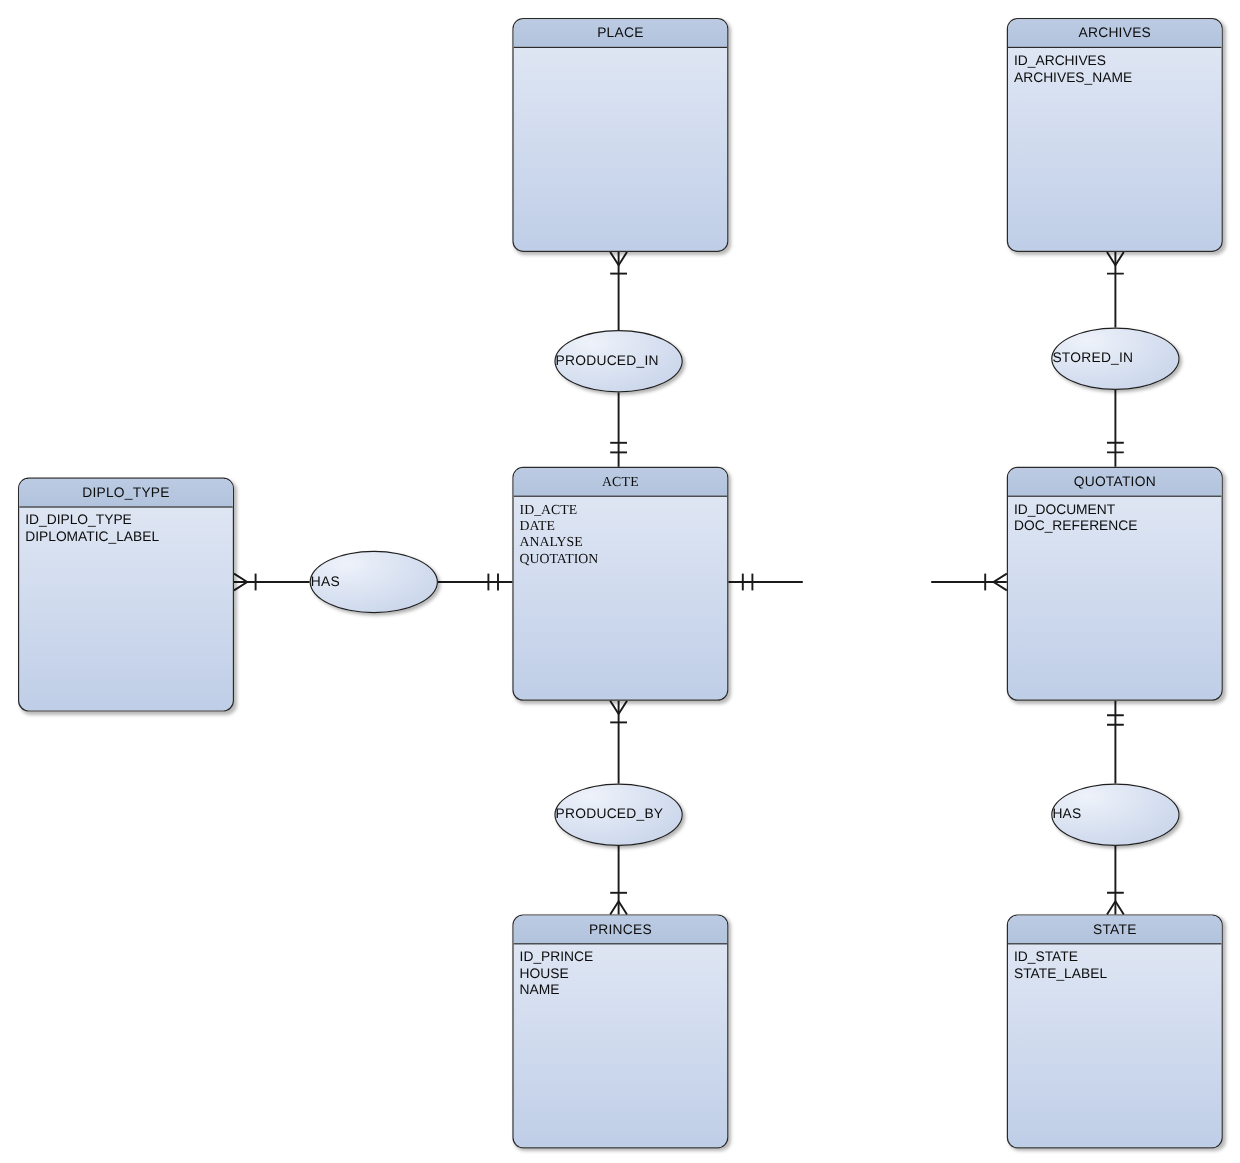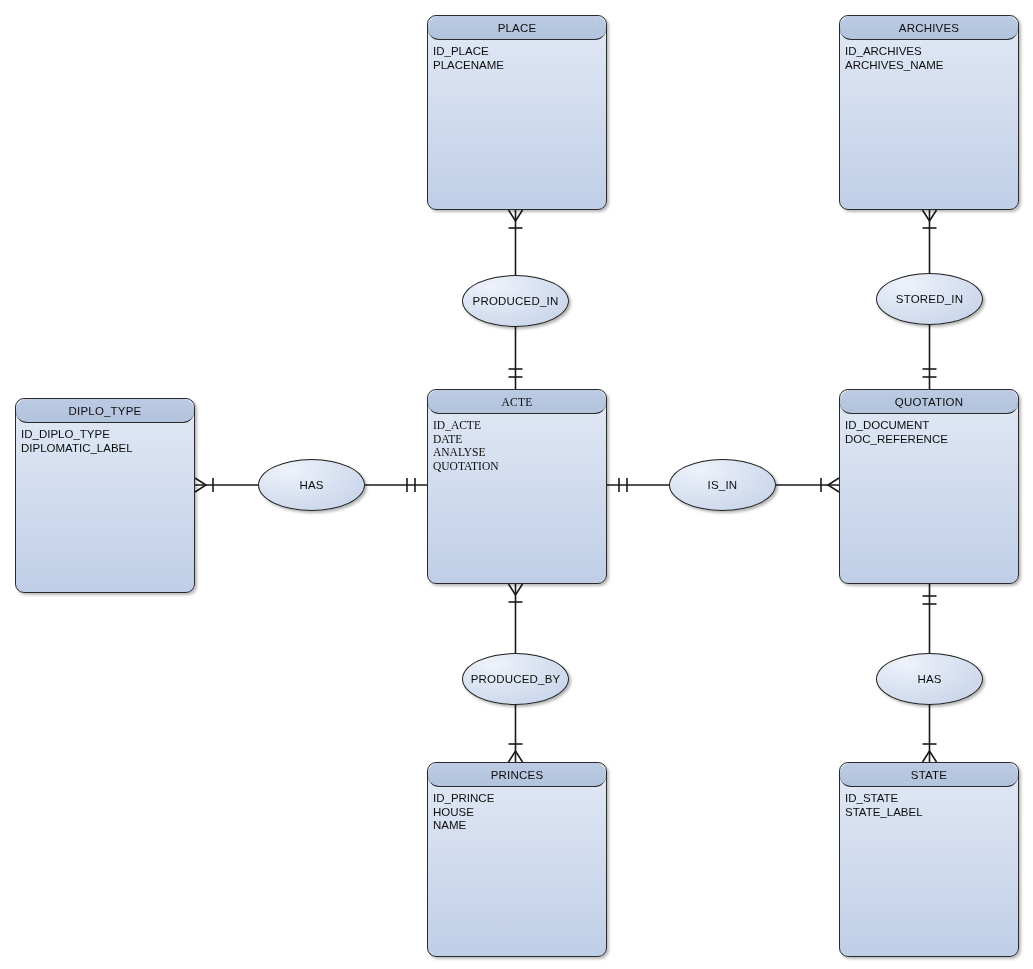--- a/index.html
+++ b/index.html
@@ -37,21 +37,20 @@
     height: 24px;
     line-height: 24px;
     text-align: center;
     font-size: 11.5px;
     color: #0d0d0d;
     letter-spacing: 0.2px;
     background: linear-gradient(to bottom, #bccbe3 0%, #b2c3dd 100%);
     border-bottom: 1.2px solid #2a2a2a;
     box-sizing: border-box;
     white-space: nowrap;
-    border-radius: 11px;
   }
   .entity-body {
     padding: 5px 0 0 5px;
   }
   .attr {
     font-size: 11.5px;
     line-height: 13.6px;
     color: #0d0d0d;
     white-space: nowrap;
   }
@@ -59,21 +58,21 @@
   
   .rel {
     position: absolute;
     box-sizing: border-box;
     border: 1.3px solid #1f1f1f;
     border-radius: 50%;
     background: radial-gradient(ellipse at 28% 20%, #eef2fa 0%, #dde5f3 38%, #c3d0e8 100%);
     box-shadow: 2px 2px 3px rgba(0,0,0,0.30);
     display: flex;
     align-items: center;
-    justify-content: center;
+    justify-content: flex-start;
     z-index: 6;
   }
   .rel span {
     font-size: 11.5px;
     color: #0d0d0d;
     white-space: nowrap;
     letter-spacing: 0.2px;
   }
 
   
@@ -129,24 +128,20 @@
       <line x1="508.5" y1="744" x2="522.5" y2="744"></line>
       <line x1="929.5" y1="584" x2="929.5" y2="653"></line>
       <line x1="922.5" y1="596" x2="936.5" y2="596"></line>
       <line x1="922.5" y1="604" x2="936.5" y2="604"></line>
       <line x1="929.5" y1="762" x2="929.5" y2="705"></line>
       <polyline points="922.5,762 929.5,751 936.5,762"></polyline>
       <line x1="922.5" y1="744" x2="936.5" y2="744"></line>
     </svg>
 <div class="entity" style="left: 427px; top: 15px; width: 180px; height: 195px;">
       <div class="entity-header">PLACE</div>
-      <div class="entity-body">
-        <div class="attr">ID_PLACE</div>
-        <div class="attr">PLACENAME</div>
-      </div>
     </div>
     <div class="entity" style="left: 839px; top: 15px; width: 180px; height: 195px;">
       <div class="entity-header">ARCHIVES</div>
       <div class="entity-body">
         <div class="attr">ID_ARCHIVES</div>
         <div class="attr">ARCHIVES_NAME</div>
       </div>
     </div>
     <div class="entity" style="left: 15px; top: 398px; width: 180px; height: 195px;">
       <div class="entity-header">DIPLO_TYPE</div>
@@ -188,22 +183,19 @@
     </div>
     <div class="rel" style="left: 462px; top: 275px; width: 107px; height: 52px;">
       <span>PRODUCED_IN</span>
     </div>
     <div class="rel" style="left: 876px; top: 273px; width: 107px; height: 52px;">
       <span>STORED_IN</span>
     </div>
     <div class="rel" style="left: 258px; top: 459px; width: 107px; height: 52px;">
       <span>HAS</span>
     </div>
-    <div class="rel" style="left: 669px; top: 459px; width: 107px; height: 52px;">
-      <span>IS_IN</span>
-    </div>
     <div class="rel" style="left: 462px; top: 653px; width: 107px; height: 52px;">
       <span>PRODUCED_BY</span>
     </div>
     <div class="rel" style="left: 876px; top: 653px; width: 107px; height: 52px;">
       <span>HAS</span>
     </div>
   </div>
 
 </body></html>

